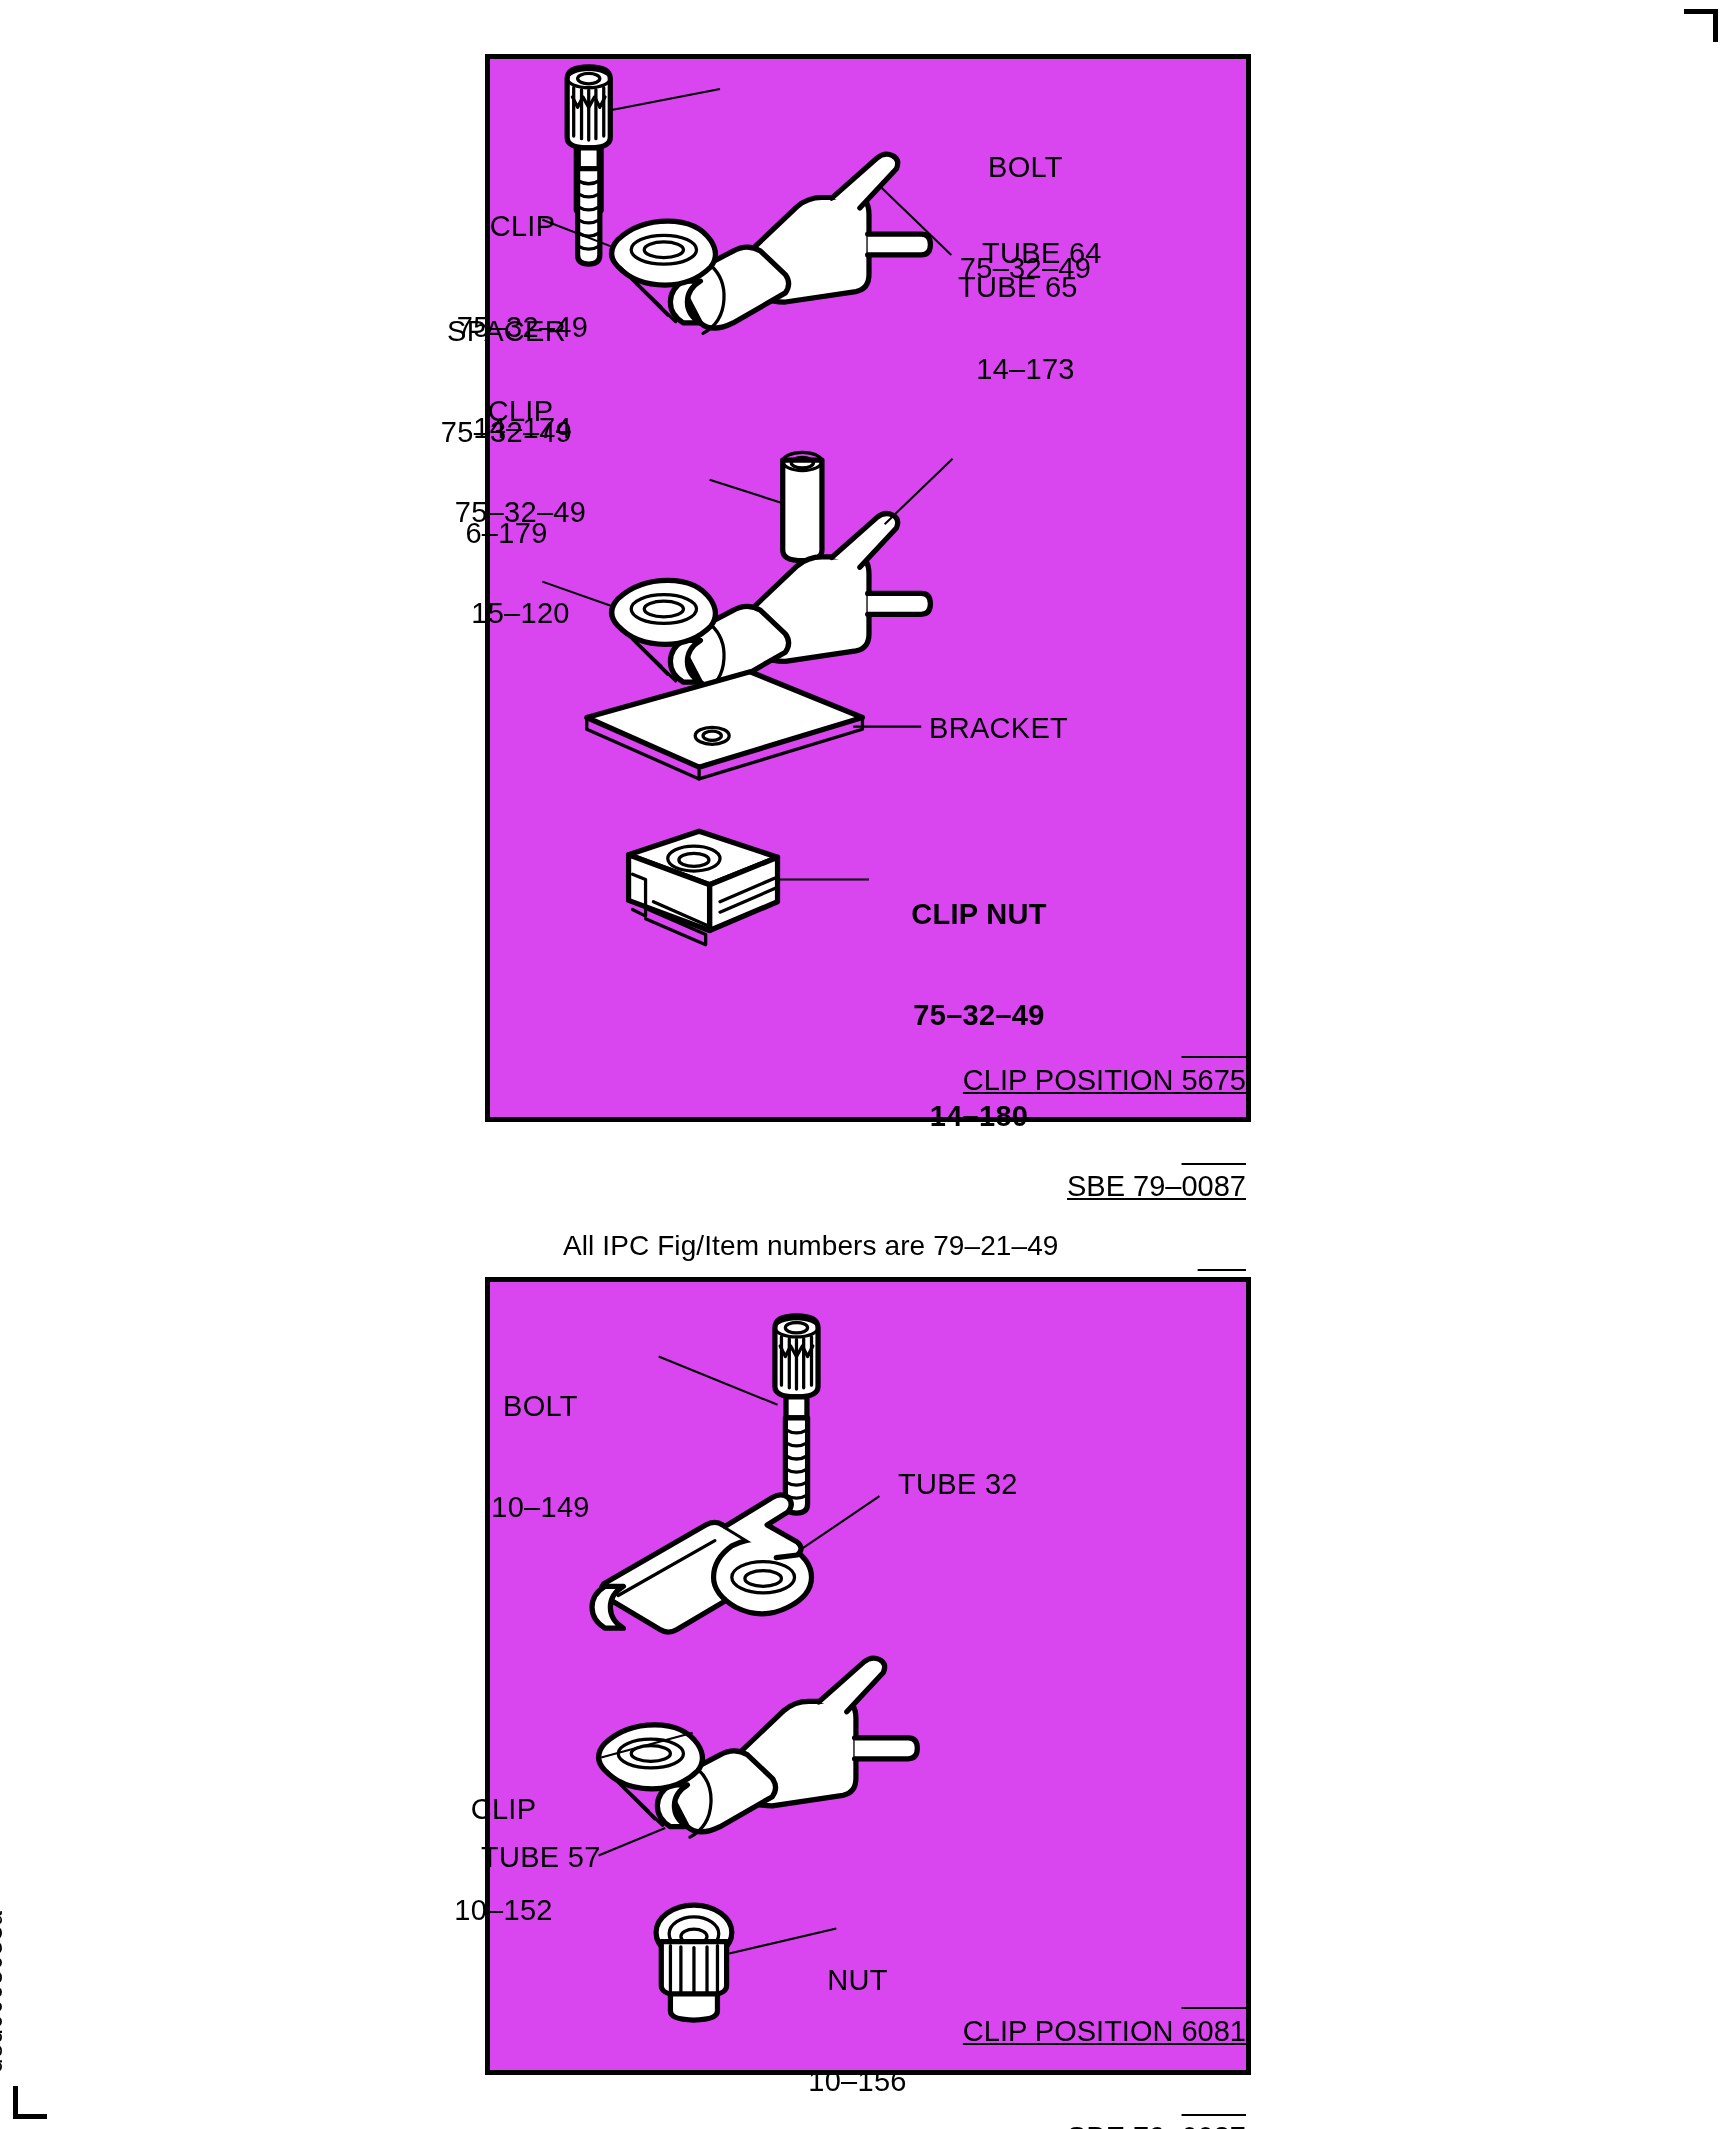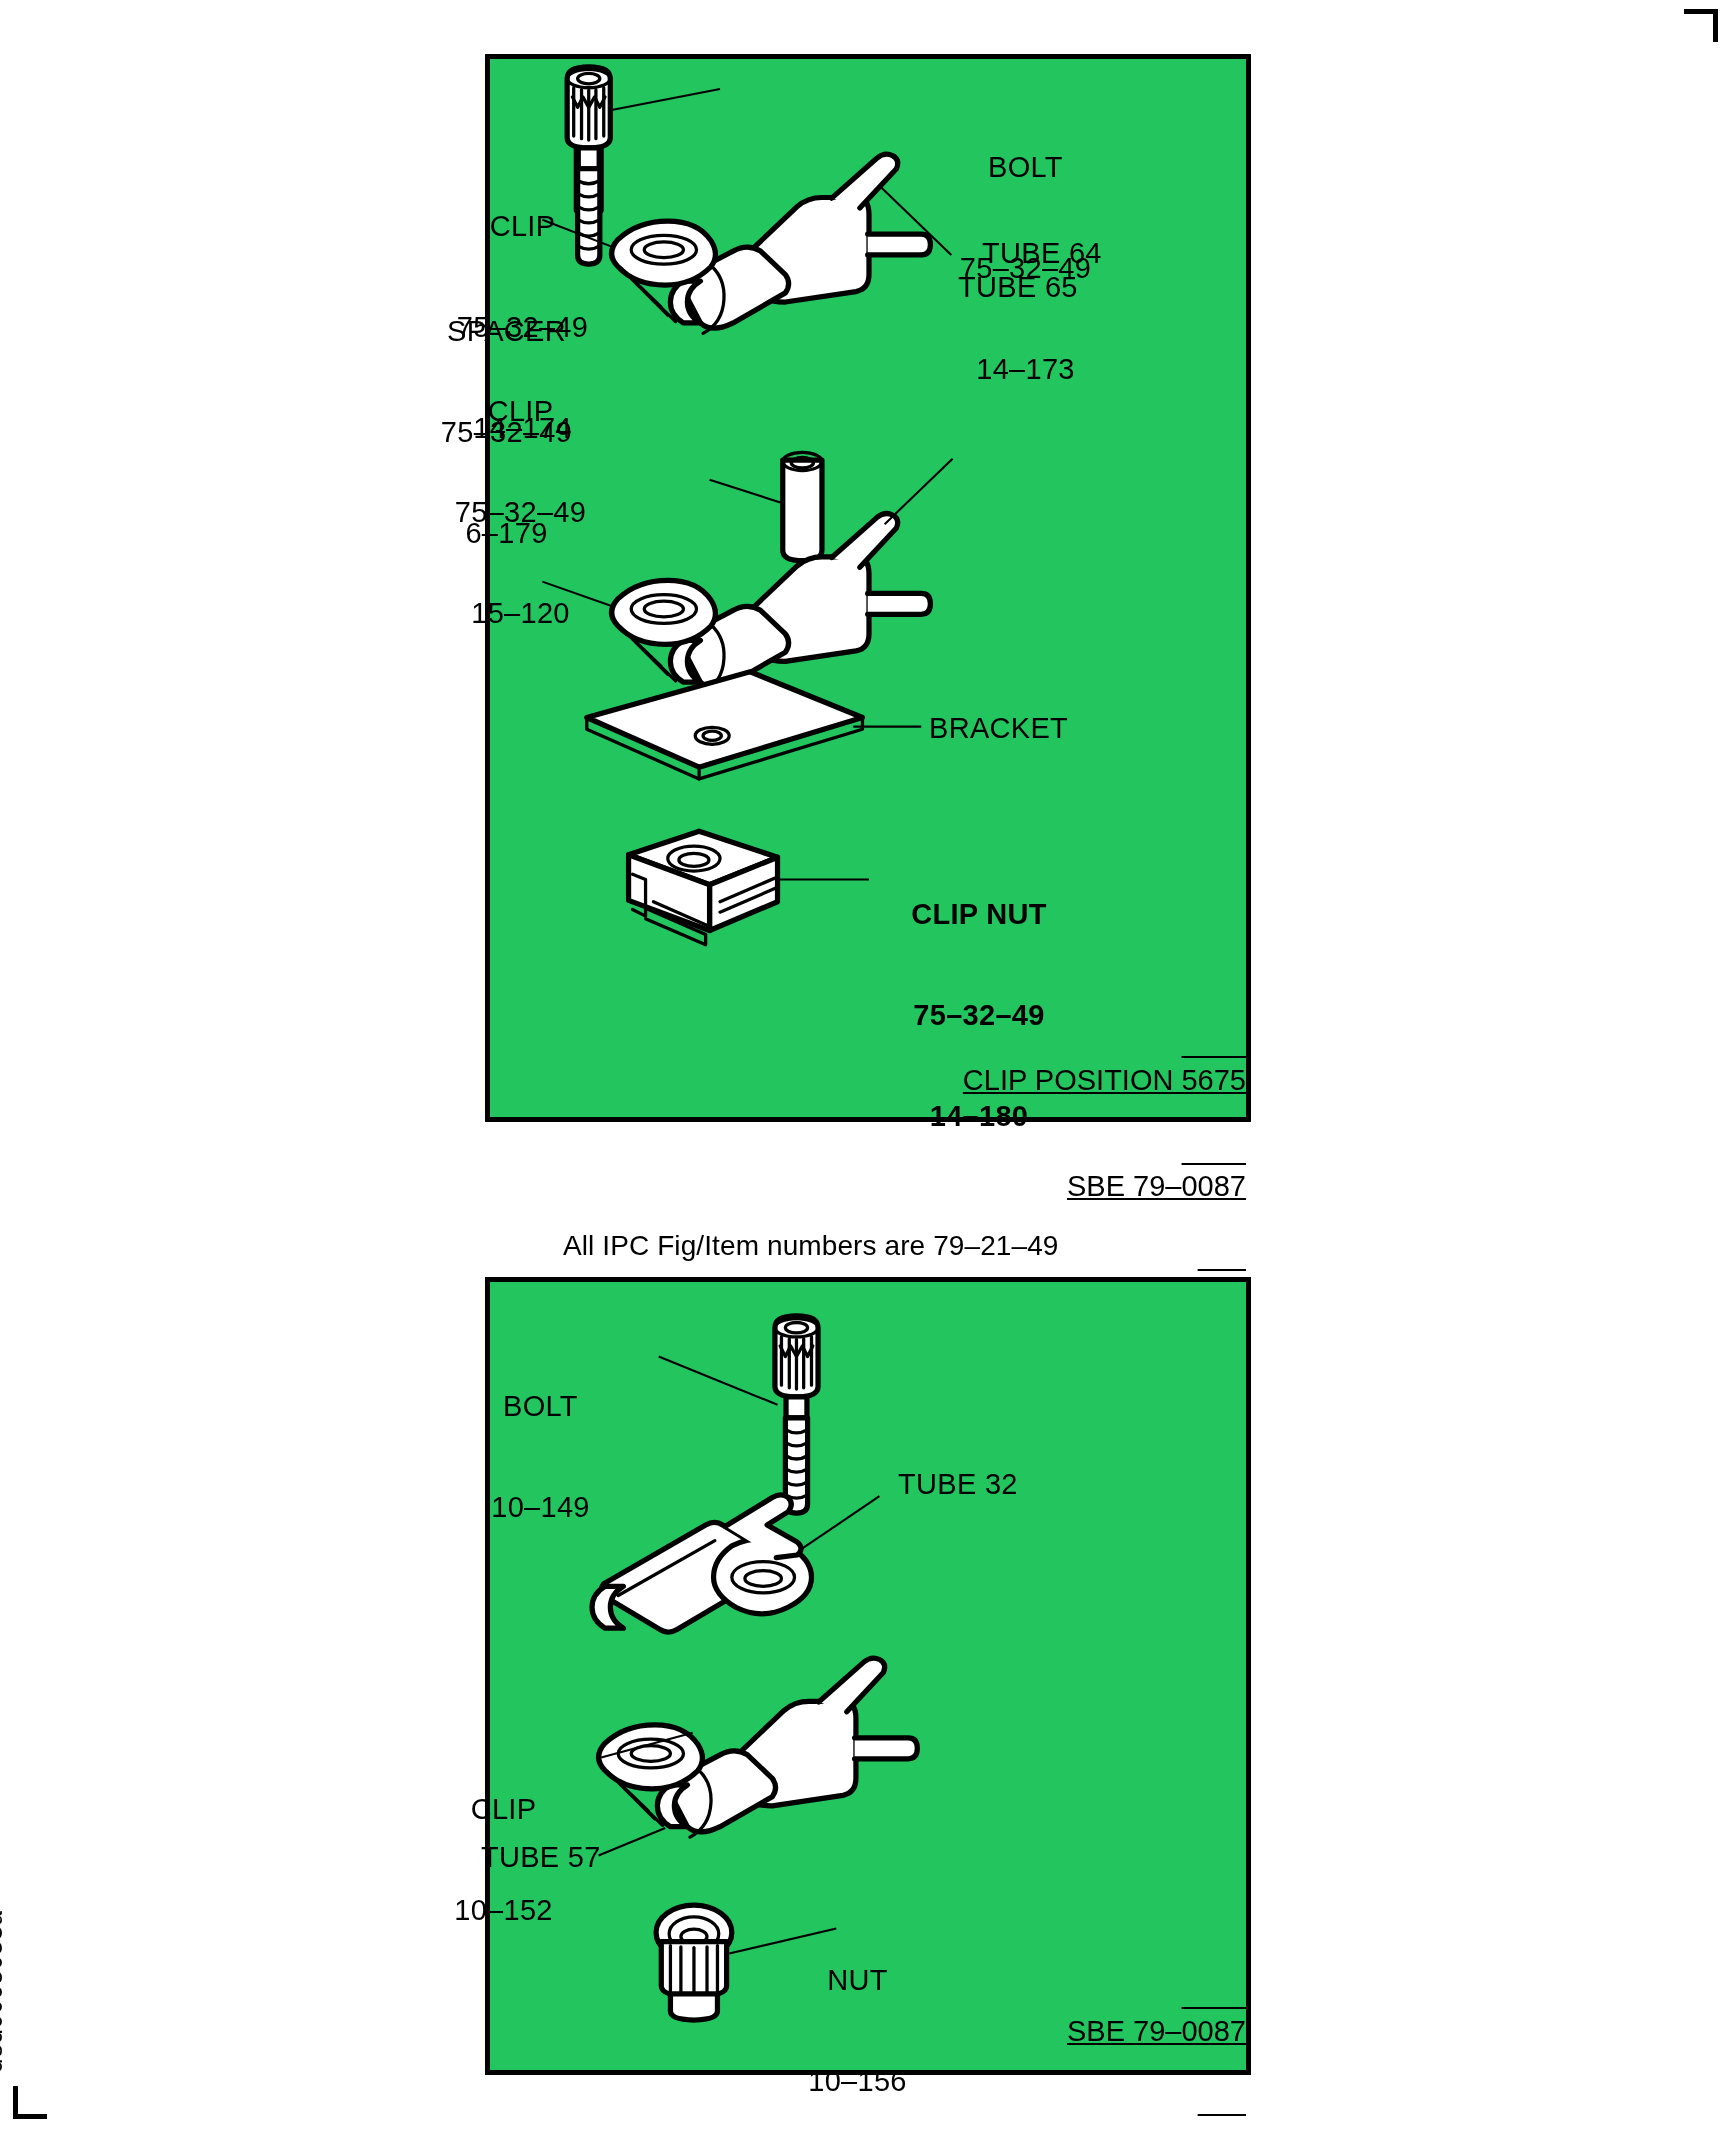--- a/index.html
+++ b/index.html
@@ -50,21 +50,21 @@
     white-space: nowrap;
     font-size: 26px;
     letter-spacing: 0.3px;
     font-family: "Liberation Sans", sans-serif;
   }
   
   .panel {
     position: absolute;
     border: 5.2px solid #000;
     box-sizing: border-box;
-    background: #22c55e;
+    background: #d946ef;
   }
   #panel-1 { left: 485px; top: 54px;   width: 766px; height: 1068px; }
   #panel-2 { left: 485px; top: 1277px; width: 766px; height: 798px; }
 
   .panel-inner {
     position: absolute;
     inset: 0;
   }
   
   .lbl {
@@ -365,20 +365,21 @@
       </div>
 
       <div class="lbl" style="left:-9.1px; top:559px;">TUBE 57</div>
 
       <div class="lbl center" style="left:263px; top:615px; width:209px;">
         <div>NUT</div>
         <div>10–156</div>
       </div>
 
       <div class="caption" style="top:661px;">
+        <div>CLIP POSITION 6081</div>
         <div>SBE 79–0087</div>
       </div>
 
     </div>
   </div>
 
 </div>
 
 
 </body></html>

